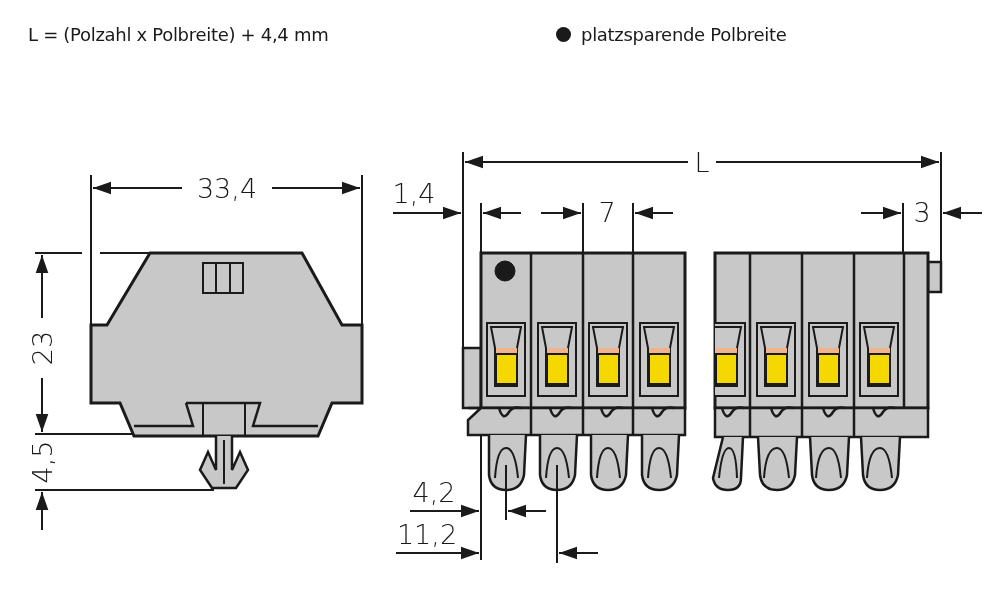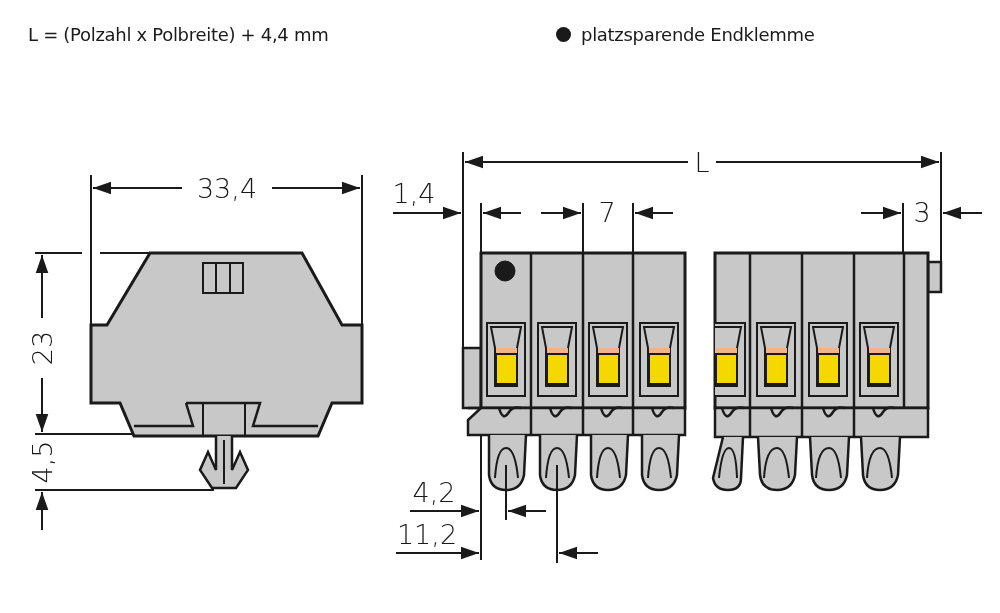--- a/index.html
+++ b/index.html
@@ -13,21 +13,21 @@
                  margin-right: 10px; vertical-align: middle; position: relative; top: -2px; }
   svg { position: absolute; left: 0; top: 0; }
   .dimtxt { font-family: "DejaVu Sans", "Liberation Sans", sans-serif; font-size: 27px; fill: #1a1a1a; font-weight: 300; }
 </style>
 </head>
 <body>
 
 <div class="header">
   <span class="formula">L = (Polzahl x Polbreite) + 4,4 mm</span>
   <span class="legend">
-    <span class="dot"></span><span>platzsparende Endklemme</span>
+    <span class="dot"></span><span>platzsparende Polbreite</span>
   </span>
 </div>
 
 <svg width="1000" height="613" viewBox="0 0 1000 613">
   <defs>
     <marker id="ar" viewBox="0 0 10 10" refX="10" refY="5" markerWidth="9" markerHeight="9" orient="auto-start-reverse">
       <path d="M0,1.5 L10,5 L0,8.5 z" fill="#1a1a1a"></path>
     </marker>
   </defs>
 

